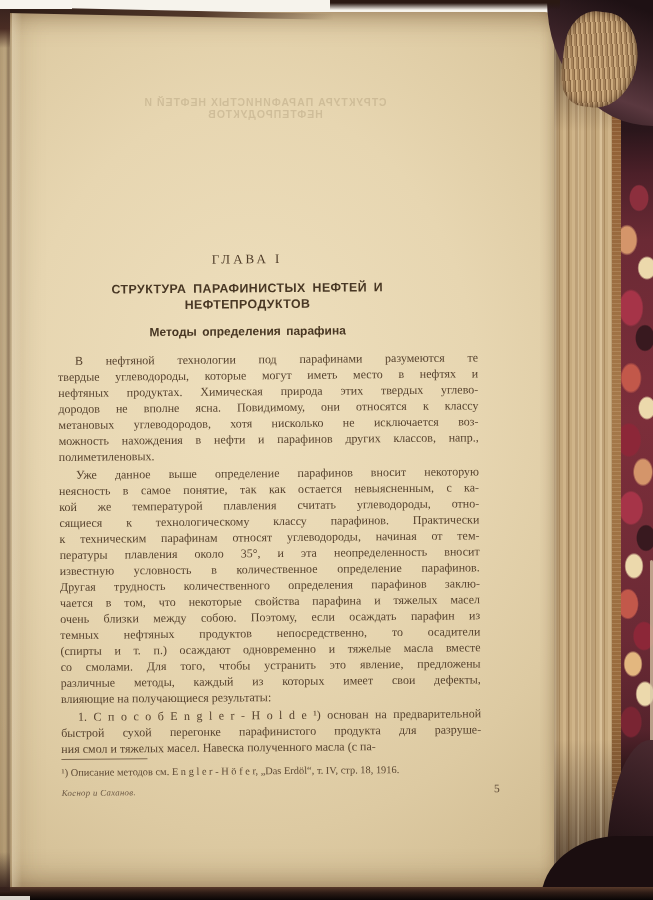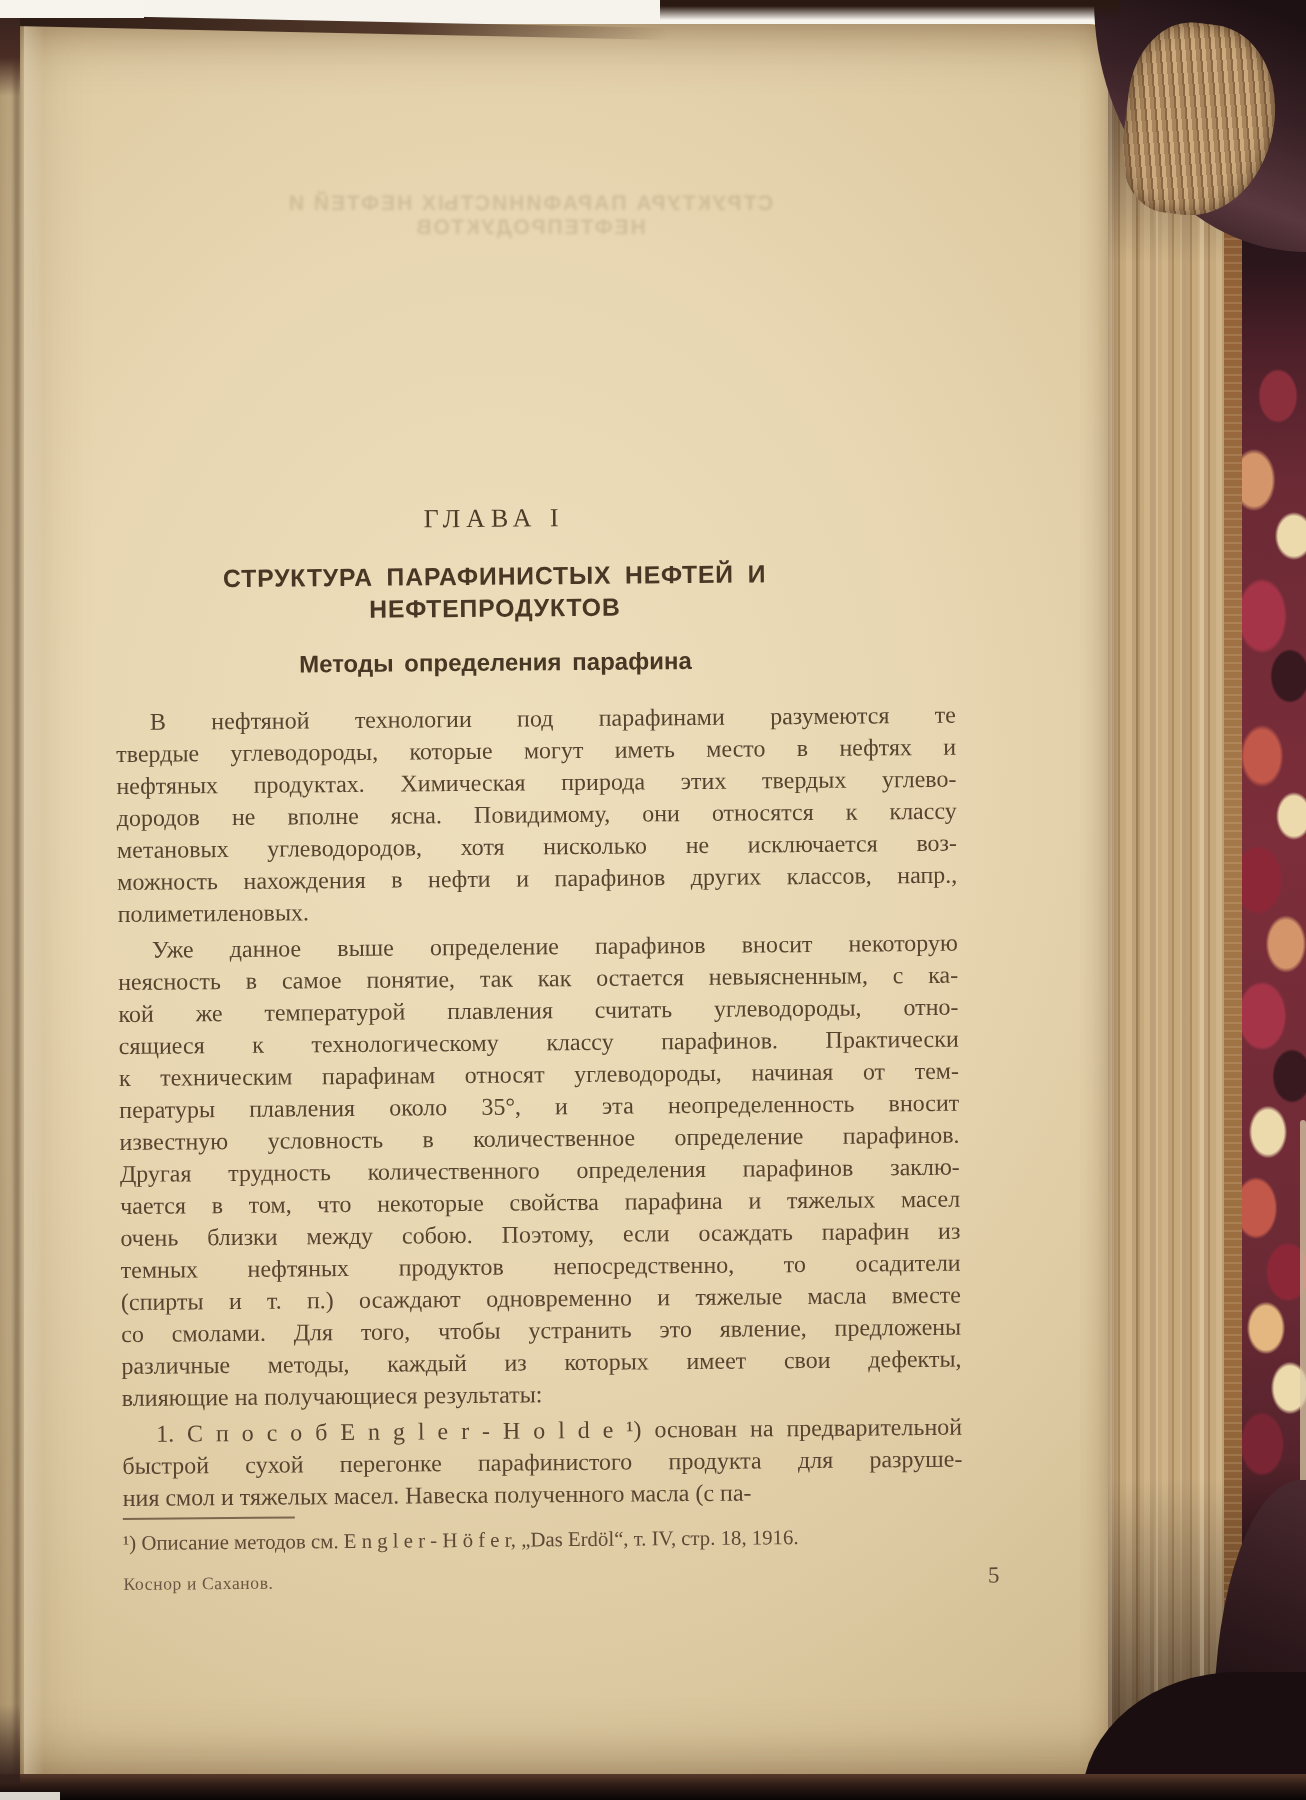--- a/index.html
+++ b/index.html
@@ -42,21 +42,21 @@
     font-weight:bold;font-size:12px;word-spacing:2px;color:#483724;}
   .body-text{margin-top:12px;}
   .para{margin:0;padding:0;}
   .para + .para{margin-top:2px;}
   .line{text-align:justify;text-align-last:justify;white-space:normal;}
   .line.first{text-indent:17px;}
   .line.last{text-align-last:left;}
   .footnote-rule{margin-top:2px;width:86px;border-top:1px solid rgba(90,70,48,.75);height:0;}
   .footnote{margin-top:6px;font-size:10.4px;line-height:13px;color:#5d4935;}
   .footer-row{display:flex;justify-content:space-between;align-items:baseline;width:438px;margin-top:5px;}
-  .signature{font-size:8.8px;letter-spacing:.3px;color:#6b5843;}
+  .signature{font-size:8.8px;letter-spacing:.3px;color:#6b5843;font-style:italic;}
   .page-number{font-size:11.5px;color:#5d4935;}
 
   
   .fore-edge{
     position:absolute;left:554px;top:10px;width:58px;height:868px;
     background:
       linear-gradient(180deg,rgba(34,18,14,.65) 0,rgba(34,18,14,0) 14%,rgba(34,18,14,0) 84%,rgba(30,16,12,.65) 100%),
       repeating-linear-gradient(90deg,#cfb489 0 3px,#bda077 3px 5px,#ab8c61 5px 6px,#c6aa7e 6px 9px),
       #c3a67b;
     box-shadow:inset 4px 0 6px -3px rgba(60,35,18,.55);}

